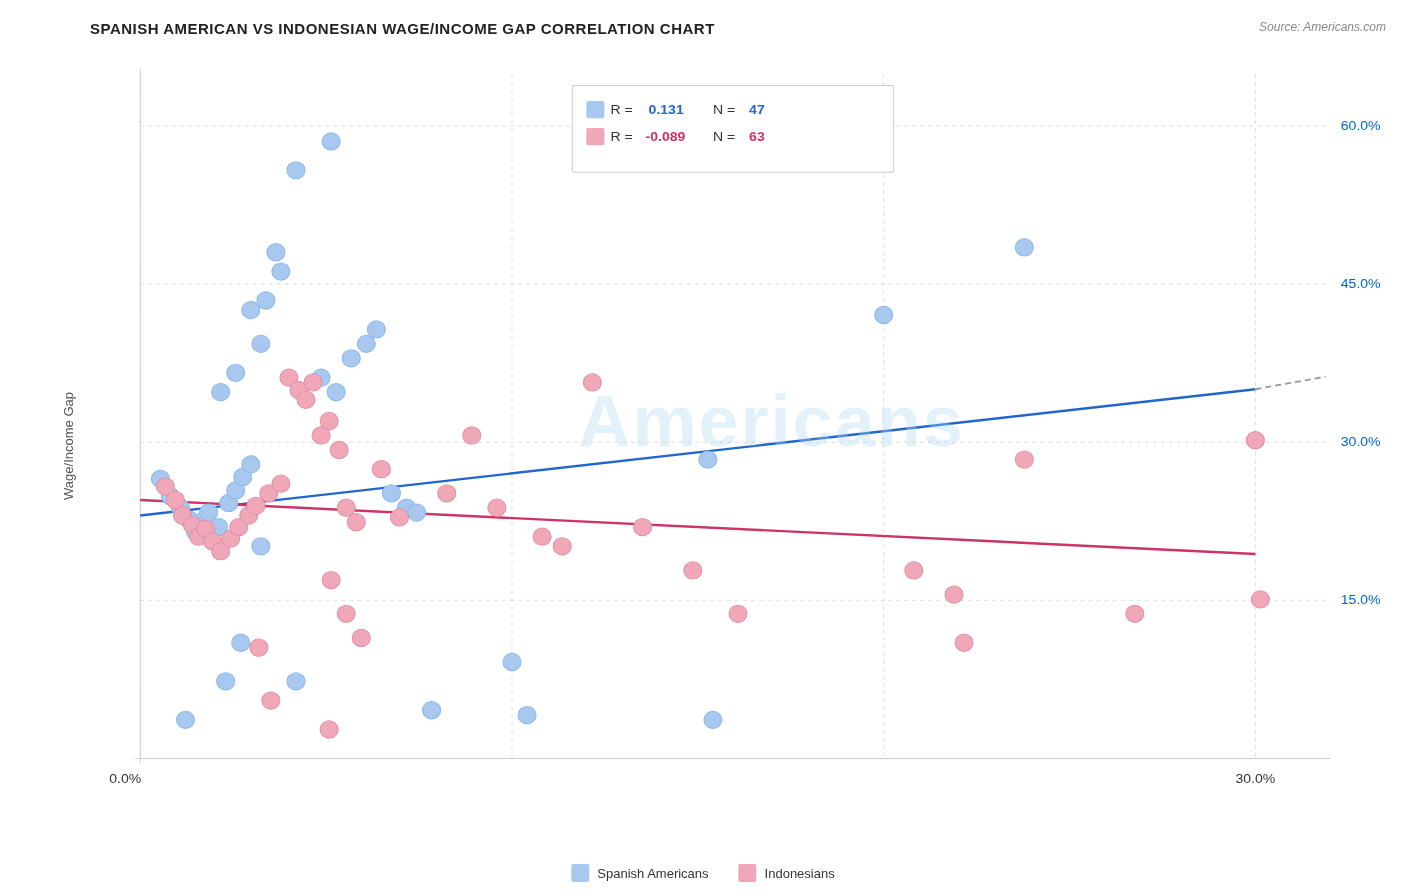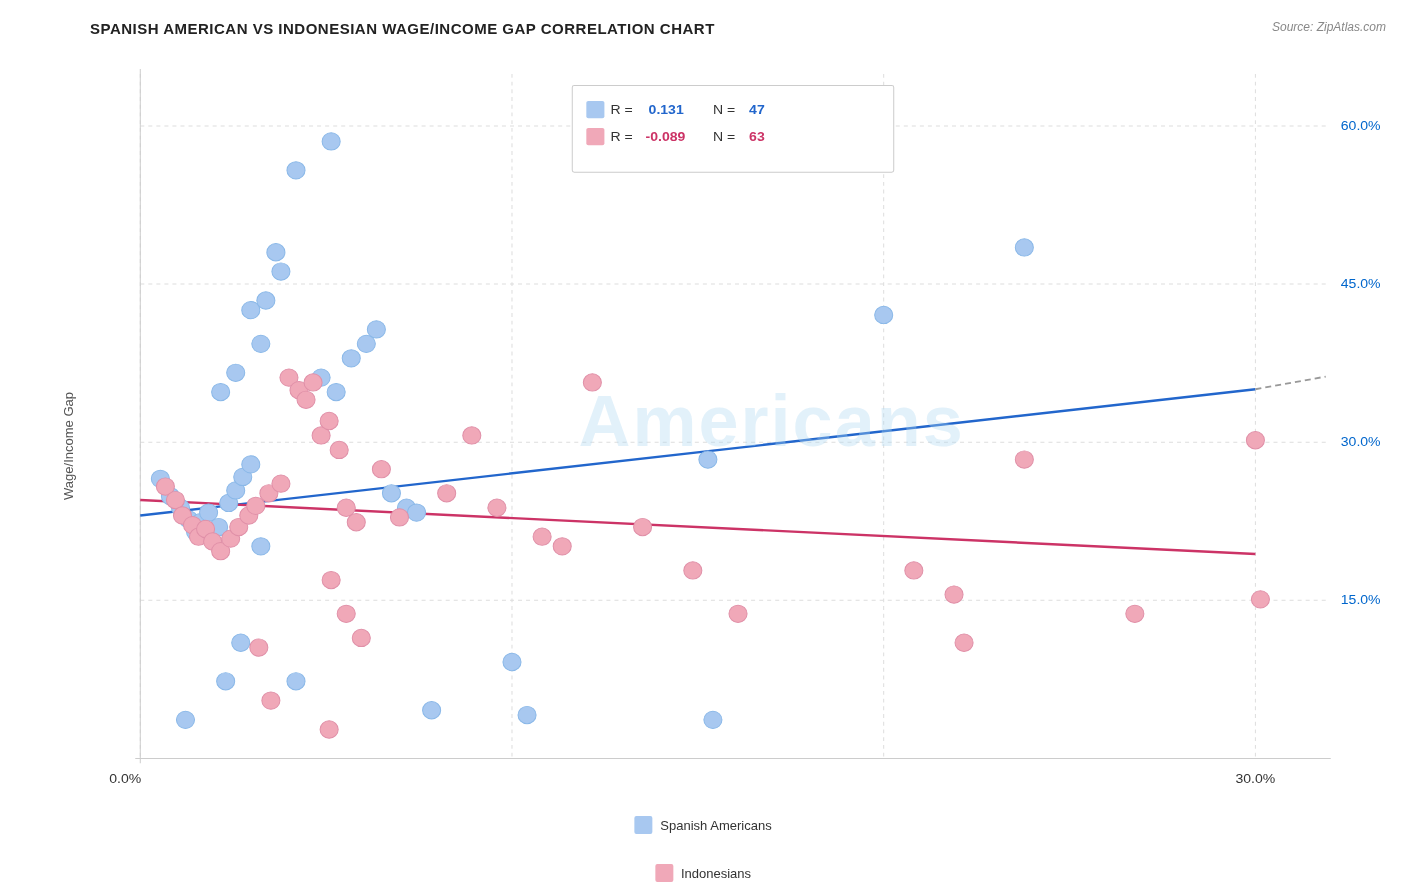--- a/index.html
+++ b/index.html
@@ -44,21 +44,20 @@
       height: 100%;
     }
     .legend-container {
       position: absolute;
       bottom: 10px;
       left: 50%;
       transform: translateX(-50%);
       display: flex;
       align-items: center;
       gap: 30px;
-      flex-direction: column;
     }
     .legend-item {
       display: flex;
       align-items: center;
       gap: 8px;
       font-size: 13px;
       color: #333;
     }
     .legend-box {
       width: 18px;
@@ -86,21 +85,21 @@
       font-size: 13px;
       color: #555;
       white-space: nowrap;
     }
   </style>
 </head>
 <body>
 
 <div class="chart-container">
   <div class="chart-title">SPANISH AMERICAN VS INDONESIAN WAGE/INCOME GAP CORRELATION CHART</div>
-  <div class="source-label">Source: ZipAtlas.com</div>
+  <div class="source-label">Source: Americans.com</div>
 
   <div class="y-axis-label">Wage/Income Gap</div>
 
   <div class="chart-area">
     <div class="watermark">Americans</div>
     <svg class="main-chart" viewBox="0 0 1300 780" preserveAspectRatio="none">
 
       <defs>
         <style>
           .grid-line { stroke: #ddd; stroke-width: 1; stroke-dasharray: 4,4; }

